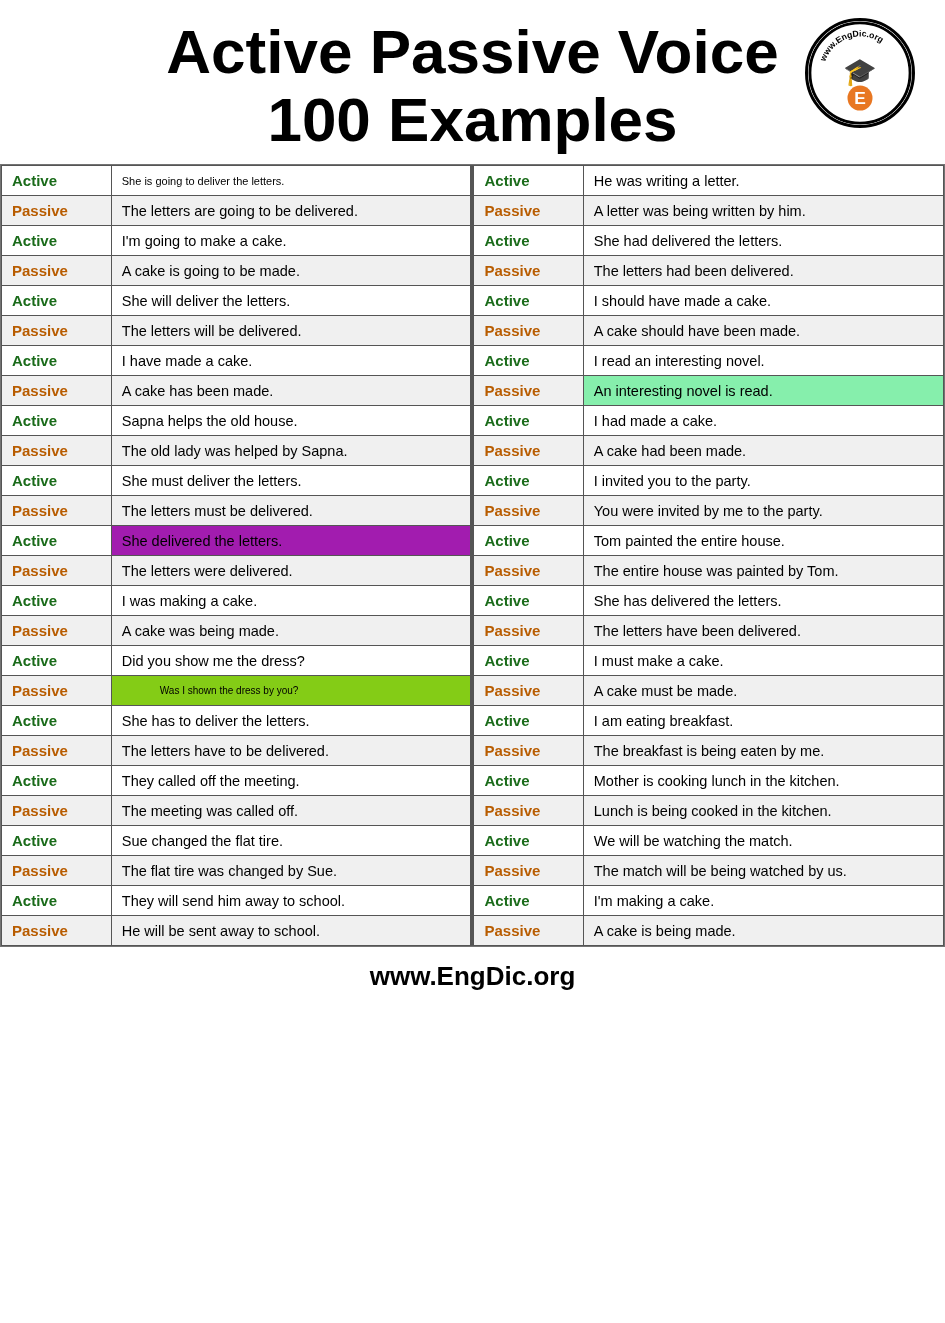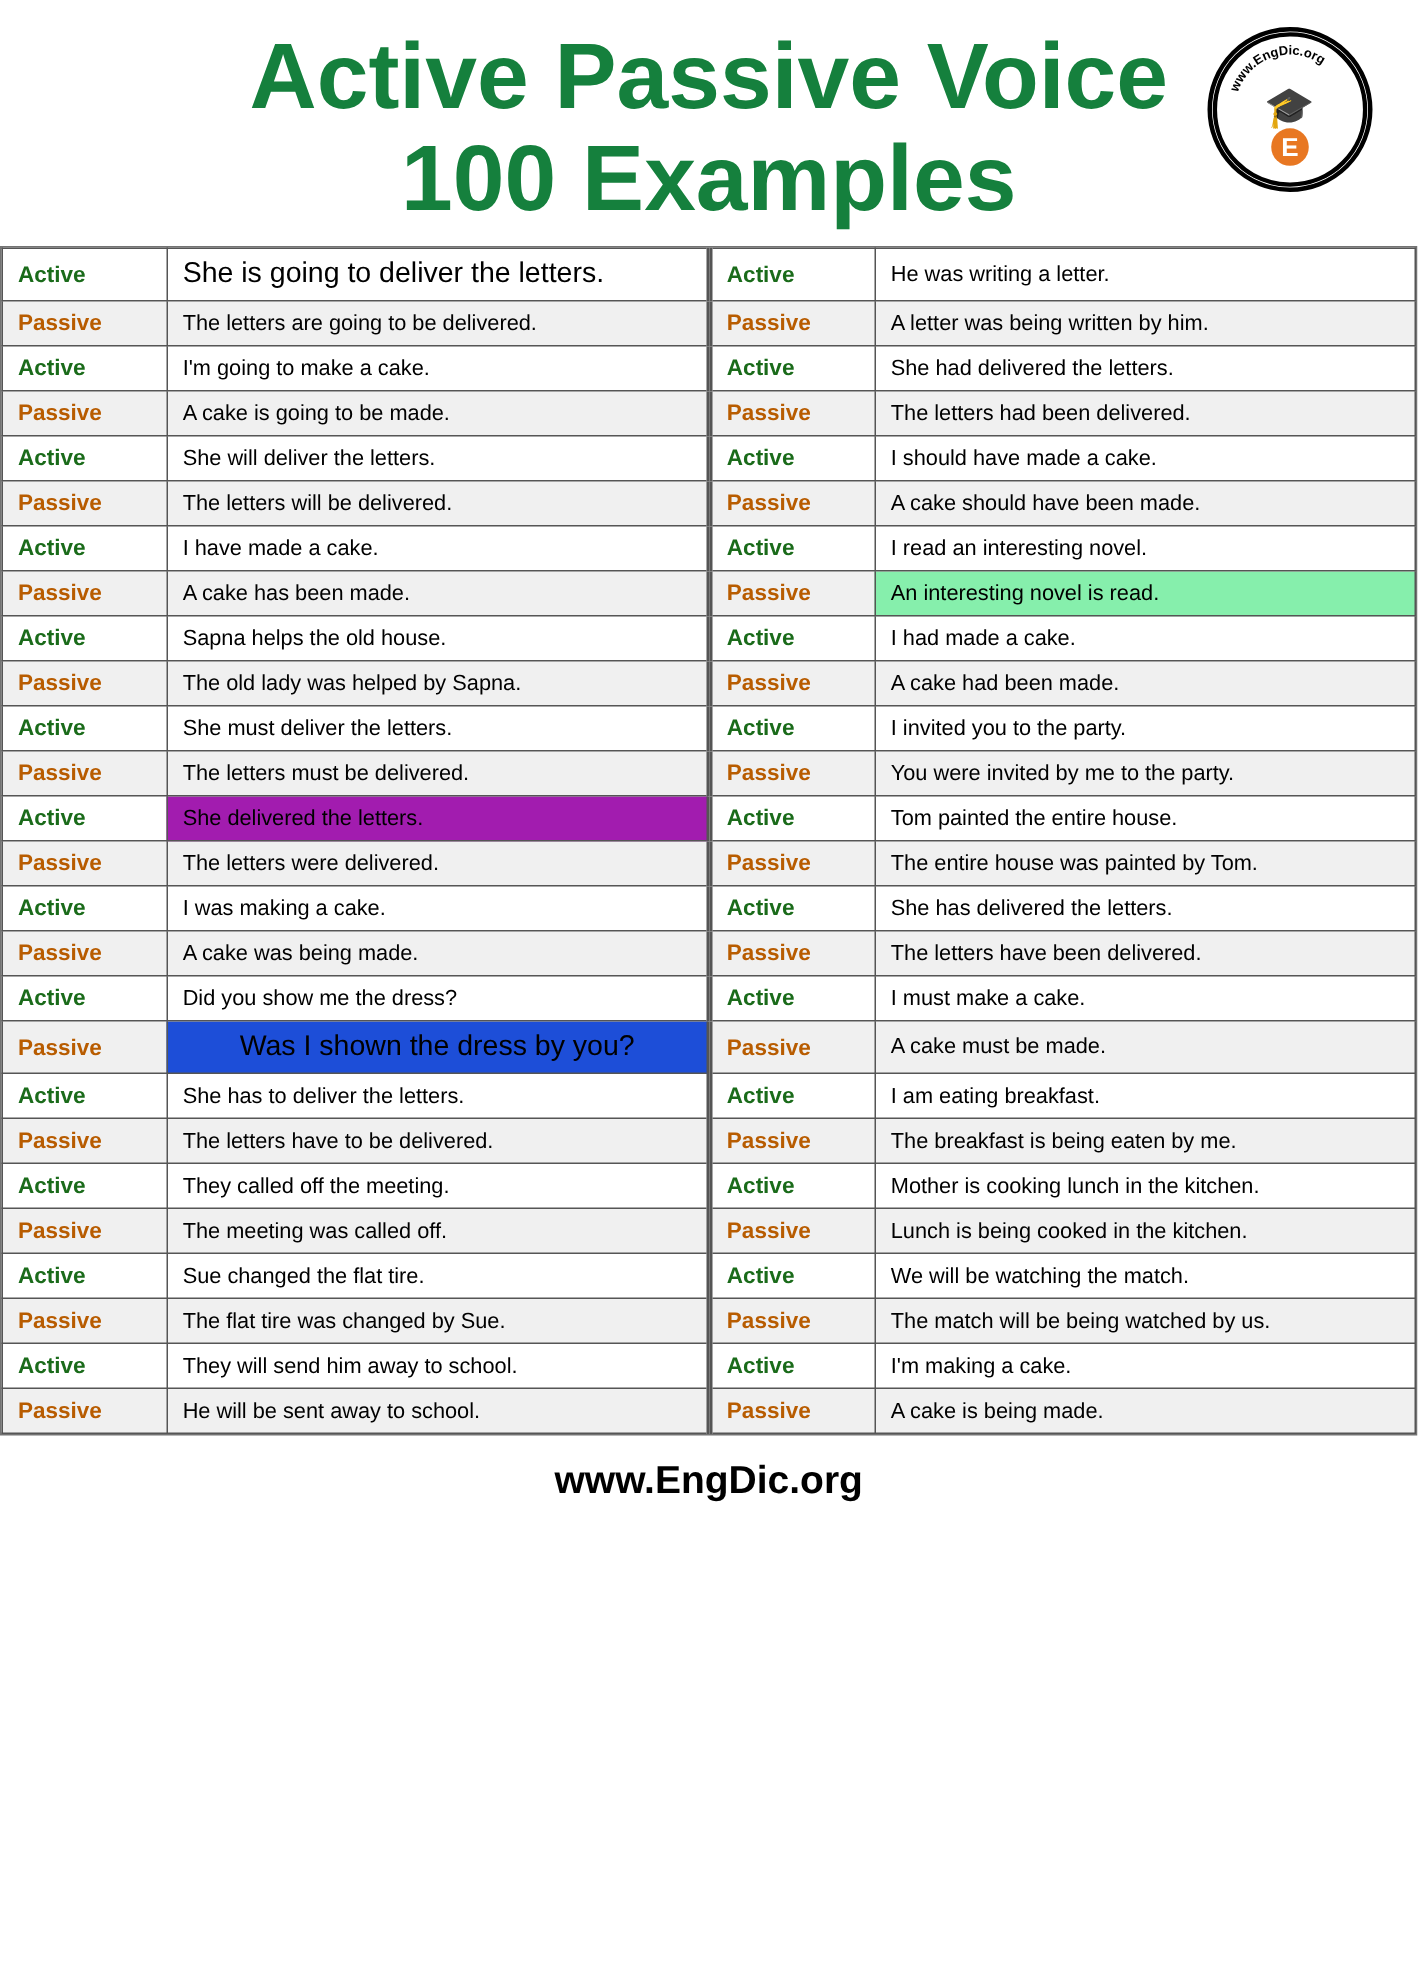--- a/index.html
+++ b/index.html
@@ -10,21 +10,21 @@
       min-height: 1323px;
     }
     .header {
       text-align: center;
       padding: 18px 10px 10px 10px;
       position: relative;
     }
     .header h1 {
       font-size: 62px;
       font-weight: 900;
-      color: #15803d;
+      color: #000000;
       line-height: 1.1;
     }
     .logo {
       position: absolute;
       right: 30px;
       top: 18px;
       width: 110px;
       height: 110px;
     }
     .logo-circle {
@@ -96,21 +96,21 @@
       </svg>
     </div>
   </div>
 </div>
 
 <div class="table-container">
   <table>
     <tbody id="table-body">
         <tr>
           <td class="col-label" style="background: rgb(255, 255, 255); font-weight: bold; font-size: 15px; color: rgb(26, 107, 26);">Active</td>
-          <td class="col-sentence" style="background: rgb(255, 255, 255); font-size: 19px;">She is going to deliver the letters.</td>
+          <td class="col-sentence" style="background: rgb(255, 255, 255); font-size: 11px;">She is going to deliver the letters.</td>
           <td style="width: 2px; padding: 0px; border-left: 2px solid rgb(85, 85, 85); border-right: 2px solid rgb(85, 85, 85); background: rgb(255, 255, 255);"></td>
           <td class="col-label" style="background: rgb(255, 255, 255); font-weight: bold; font-size: 15px; color: rgb(26, 107, 26);">Active</td>
           <td class="col-sentence" style="background: rgb(255, 255, 255); font-size: 14.5px;">He was writing a letter.</td>
         </tr>
         <tr>
           <td class="col-label" style="background: rgb(240, 240, 240); font-weight: bold; font-size: 15px; color: rgb(184, 92, 0);">Passive</td>
           <td class="col-sentence" style="background: rgb(240, 240, 240); font-size: 14.5px;">The letters are going to be delivered.</td>
           <td style="width: 2px; padding: 0px; border-left: 2px solid rgb(85, 85, 85); border-right: 2px solid rgb(85, 85, 85); background: rgb(240, 240, 240);"></td>
           <td class="col-label" style="background: rgb(240, 240, 240); font-weight: bold; font-size: 15px; color: rgb(184, 92, 0);">Passive</td>
           <td class="col-sentence" style="background: rgb(240, 240, 240); font-size: 14.5px;">A letter was being written by him.</td>
@@ -215,21 +215,21 @@
         </tr>
         <tr>
           <td class="col-label" style="background: rgb(255, 255, 255); font-weight: bold; font-size: 15px; color: rgb(26, 107, 26);">Active</td>
           <td class="col-sentence" style="background: rgb(255, 255, 255); font-size: 14.5px;">Did you show me the dress?</td>
           <td style="width: 2px; padding: 0px; border-left: 2px solid rgb(85, 85, 85); border-right: 2px solid rgb(85, 85, 85); background: rgb(255, 255, 255);"></td>
           <td class="col-label" style="background: rgb(255, 255, 255); font-weight: bold; font-size: 15px; color: rgb(26, 107, 26);">Active</td>
           <td class="col-sentence" style="background: rgb(255, 255, 255); font-size: 14.5px; margin-left: 12px;">I must make a cake.</td>
         </tr>
         <tr>
           <td class="col-label" style="background: rgb(240, 240, 240); font-weight: bold; font-size: 15px; color: rgb(184, 92, 0);">Passive</td>
-          <td class="col-sentence" style="background: #1d4ed8; font-size: 19px; padding-left: 48px;">Was I shown the dress by you?</td>
+          <td class="col-sentence" style="background: #84cc16; font-size: 10px; padding-left: 48px;">Was I shown the dress by you?</td>
           <td style="width: 2px; padding: 0px; border-left: 2px solid rgb(85, 85, 85); border-right: 2px solid rgb(85, 85, 85); background: rgb(240, 240, 240);"></td>
           <td class="col-label" style="background: rgb(240, 240, 240); font-weight: bold; font-size: 15px; color: rgb(184, 92, 0);">Passive</td>
           <td class="col-sentence" style="background: rgb(240, 240, 240); font-size: 14.5px;">A cake must be made.</td>
         </tr>
         <tr>
           <td class="col-label" style="background: rgb(255, 255, 255); font-weight: bold; font-size: 15px; color: rgb(26, 107, 26);">Active</td>
           <td class="col-sentence" style="background: rgb(255, 255, 255); font-size: 14.5px;">She has to deliver the letters.</td>
           <td style="width: 2px; padding: 0px; border-left: 2px solid rgb(85, 85, 85); border-right: 2px solid rgb(85, 85, 85); background: rgb(255, 255, 255);"></td>
           <td class="col-label" style="background: rgb(255, 255, 255); font-weight: bold; font-size: 15px; color: rgb(26, 107, 26);">Active</td>
           <td class="col-sentence" style="background: rgb(255, 255, 255); font-size: 14.5px;">I am eating breakfast.</td>

